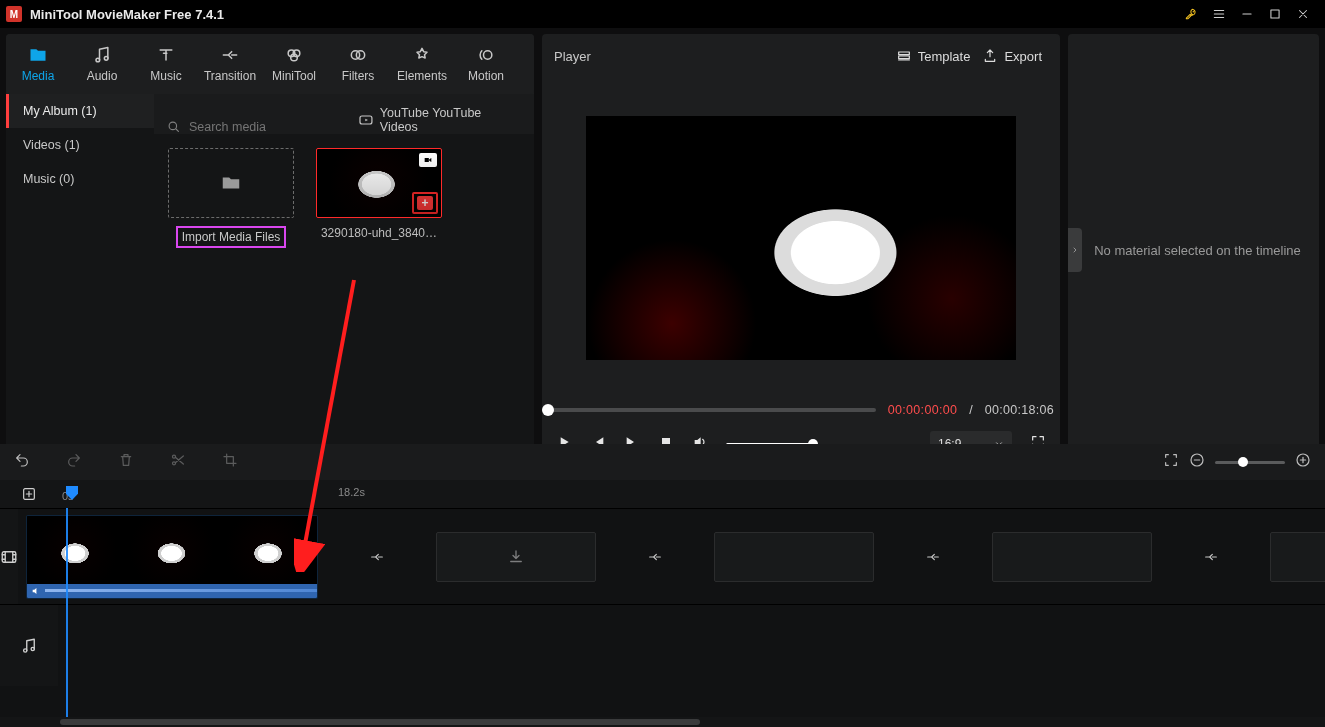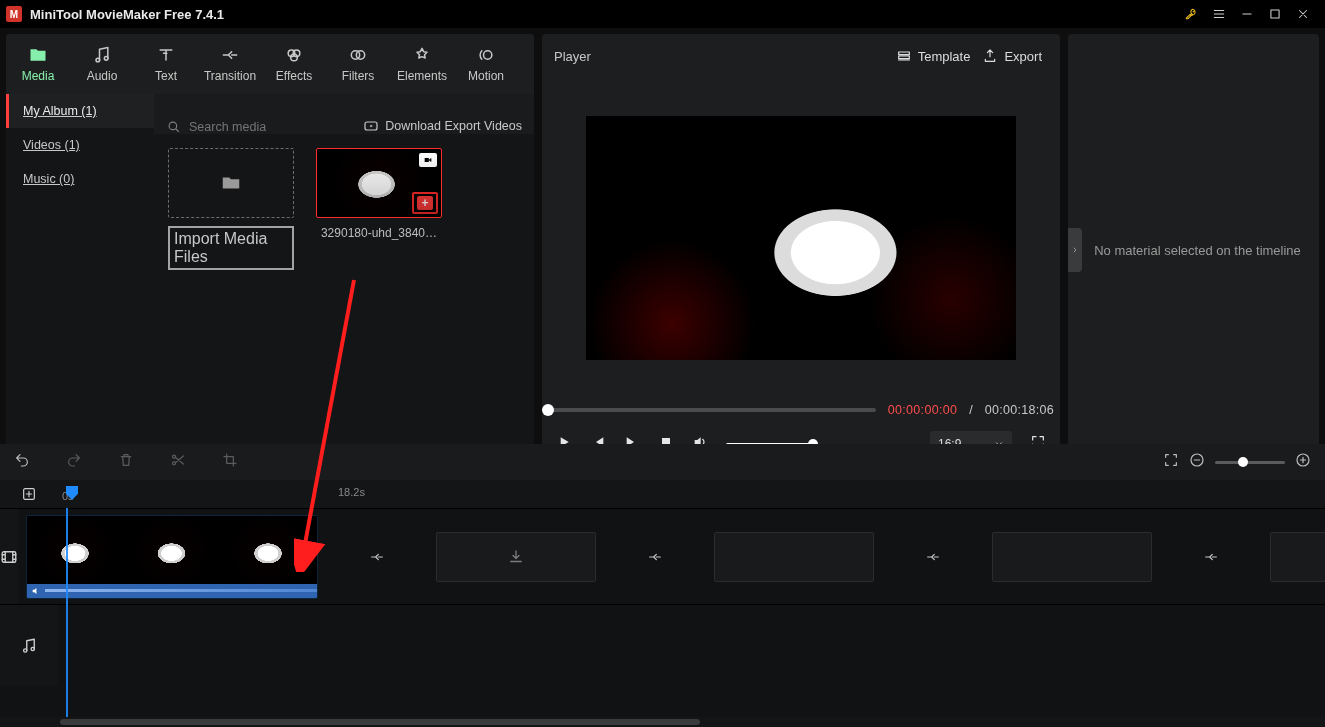--- a/index.html
+++ b/index.html
@@ -17,39 +17,39 @@
   
   .panels-row { display:flex; gap:8px; padding:6px 6px 0 6px; height: calc(438px); }
   .panel { background:#1d1e1f; border-radius:4px; display:flex; flex-direction:column; }
   .panels-row .lib-panel  { width: 528px; }
   .panels-row .player-panel{ width: 518px; }
   .panels-row .prop-panel { flex:1; position:relative; }
 
   
   .lib-toolbar { height:60px; background:#1d1e1f; border-radius:4px; display:flex; border-bottom:0; }
   .lib-btn { flex:0 0 auto; width:64px; display:flex; flex-direction:column; align-items:center; justify-content:center; gap:4px; font-size:12px; color:#c8c8c8; }
-  .lib-btn.active { color:#86efac; }
+  .lib-btn.active { color:#0ea5e9; }
   .lib-btn svg { width:20px; height:20px; }
   .lib-btn .lbl { font-size:12px; }
 
   
   .lib-body { flex:1; display:flex; background:#141516; border-radius:0 0 4px 4px; }
-  .lib-side { width:148px; background:#141516; border-left:3px solid transparent;text-decoration:underline; }
+  .lib-side { width:148px; background:#141516; border-left:3px solid transparent; }
   .lib-side .side-item { padding:10px 14px; font-size:12.5px; color:#c8c8c8; cursor:pointer; }
   .lib-side .side-item.active { background:#1f2021; border-left:3px solid #ff3e3e; margin-left:-3px; color:#eaeaea; }
   .lib-main { flex:1; display:flex; flex-direction:column; }
   .lib-search-row { height:40px; display:flex; align-items:flex-end; padding:0 12px; gap:8px; background:#1a1b1c; font-size:12.5px; color:#aaa;}
   .lib-search-row .search-icon{ width:15px; height:15px; opacity:.7;}
   .lib-search-row input { flex:1; background:transparent; border:none; outline:none; color:#c8c8c8; font-size:12.5px;}
   .lib-search-row .yt-btn { display:flex; align-items:center; gap:6px; color:#c8c8c8; }
   .lib-grid { flex:1; padding:14px; display:flex; gap:22px; align-items:flex-start; }
   .lib-card { width:126px; display:flex; flex-direction:column; align-items:center; gap:8px; }
   .import-thumb { width:126px; height:70px; border:1px dashed #6c6c6c; border-radius:2px; display:flex; align-items:center; justify-content:center; }
   .import-thumb svg{ width:22px; height:22px; color:#9a9a9a;}
-  .import-label{ border:2px solid #a3a3a3; padding:2px 4px; font-size:16px; color:#c8c8c8; }
+  .import-label{ border:2px solid #d946ef; padding:2px 4px; font-size:12px; color:#c8c8c8; }
   .media-thumb { width:126px; height:70px; border:1.5px solid #ff2a2a; border-radius:2px; position:relative; overflow:hidden; background:
       radial-gradient(ellipse 30px 22px at 48% 52%, #fff 0 48%, #d7d7d7 50% 60%, transparent 62%),
       radial-gradient(circle at 50% 50%, #0b0000 0, #000 70%);
   }
   .media-thumb::after{ content:""; position:absolute; inset:0; background:linear-gradient(180deg, rgba(0,0,0,.0), rgba(0,0,0,.25)); }
   .media-thumb .cam-badge{ position:absolute; top:4px; right:4px; width:18px; height:14px; background:#fff; border-radius:2px; display:flex; align-items:center; justify-content:center;}
   .media-thumb .cam-badge svg{width:10px;height:10px;color:#000;}
   .media-thumb .add-badge{ position:absolute; right:3px; bottom:3px; width:26px; height:22px; border:2px solid #ff2a2a; display:flex; align-items:center; justify-content:center; border-radius:2px;}
   .media-thumb .add-badge .inner{ width:16px; height:14px; background:#ff3a3a; border-radius:2px; color:#fff; display:flex; align-items:center; justify-content:center; font-weight:bold; font-size:12px; line-height:1;}
   .media-label{ font-size:12px; color:#bdbdbd; max-width:126px; overflow:hidden; text-overflow:ellipsis; white-space:nowrap;}
@@ -183,35 +183,35 @@
             <path class="icon-stroke" d="M9 18V5l10-2v13"></path>
             <circle cx="7" cy="18" r="2.2" class="icon-stroke"></circle>
             <circle cx="17" cy="16" r="2.2" class="icon-stroke"></circle>
           </svg>
         <span class="lbl">Audio</span>
       </div>
       <div class="lib-btn">
         <svg viewBox="0 0 24 24">
             <path class="icon-stroke" d="M5 6h14M12 6v12M9 10h4"></path>
           </svg>
-        <span class="lbl">Text</span>
+        <span class="lbl">Music</span>
       </div>
       <div class="lib-btn">
         <svg viewBox="0 0 24 24">
             <path class="icon-stroke" d="M4 12h6m4 0h6M10 12l4-4m-4 4l4 4"></path>
           </svg>
         <span class="lbl">Transition</span>
       </div>
       <div class="lib-btn">
         <svg viewBox="0 0 24 24">
             <circle cx="9" cy="10" r="4" class="icon-stroke"></circle>
             <circle cx="15" cy="10" r="4" class="icon-stroke"></circle>
             <circle cx="12" cy="15" r="4" class="icon-stroke"></circle>
           </svg>
-        <span class="lbl">Effects</span>
+        <span class="lbl">MiniTool</span>
       </div>
       <div class="lib-btn">
         <svg viewBox="0 0 24 24">
             <circle cx="9" cy="12" r="5" class="icon-stroke"></circle>
             <circle cx="15" cy="12" r="5" class="icon-stroke"></circle>
           </svg>
         <span class="lbl">Filters</span>
       </div>
       <div class="lib-btn">
         <svg viewBox="0 0 24 24">
@@ -240,21 +240,21 @@
           <svg class="search-icon" viewBox="0 0 24 24">
               <circle cx="11" cy="11" r="6" class="icon-stroke"></circle>
               <path class="icon-stroke" d="M20 20l-4-4"></path>
             </svg>
           <input placeholder="Search media" style="">
           <div class="yt-btn">
             <svg viewBox="0 0 24 24" width="16" height="16">
                 <rect x="3" y="6" width="18" height="12" rx="3" class="icon-stroke"></rect>
                 <path fill="currentColor" d="M11 10l4 2-4 2z"></path>
               </svg>
-            <span>Download Export Videos</span>
+            <span>YouTube YouTube Videos</span>
           </div>
         </div>
 
         <div class="lib-grid">
           <div class="lib-card">
             <div class="import-thumb">
               <svg viewBox="0 0 24 24">
                   <path fill="currentColor" d="M3 6h7l2 2h9v10H3z"></path>
                 </svg>
             </div>

